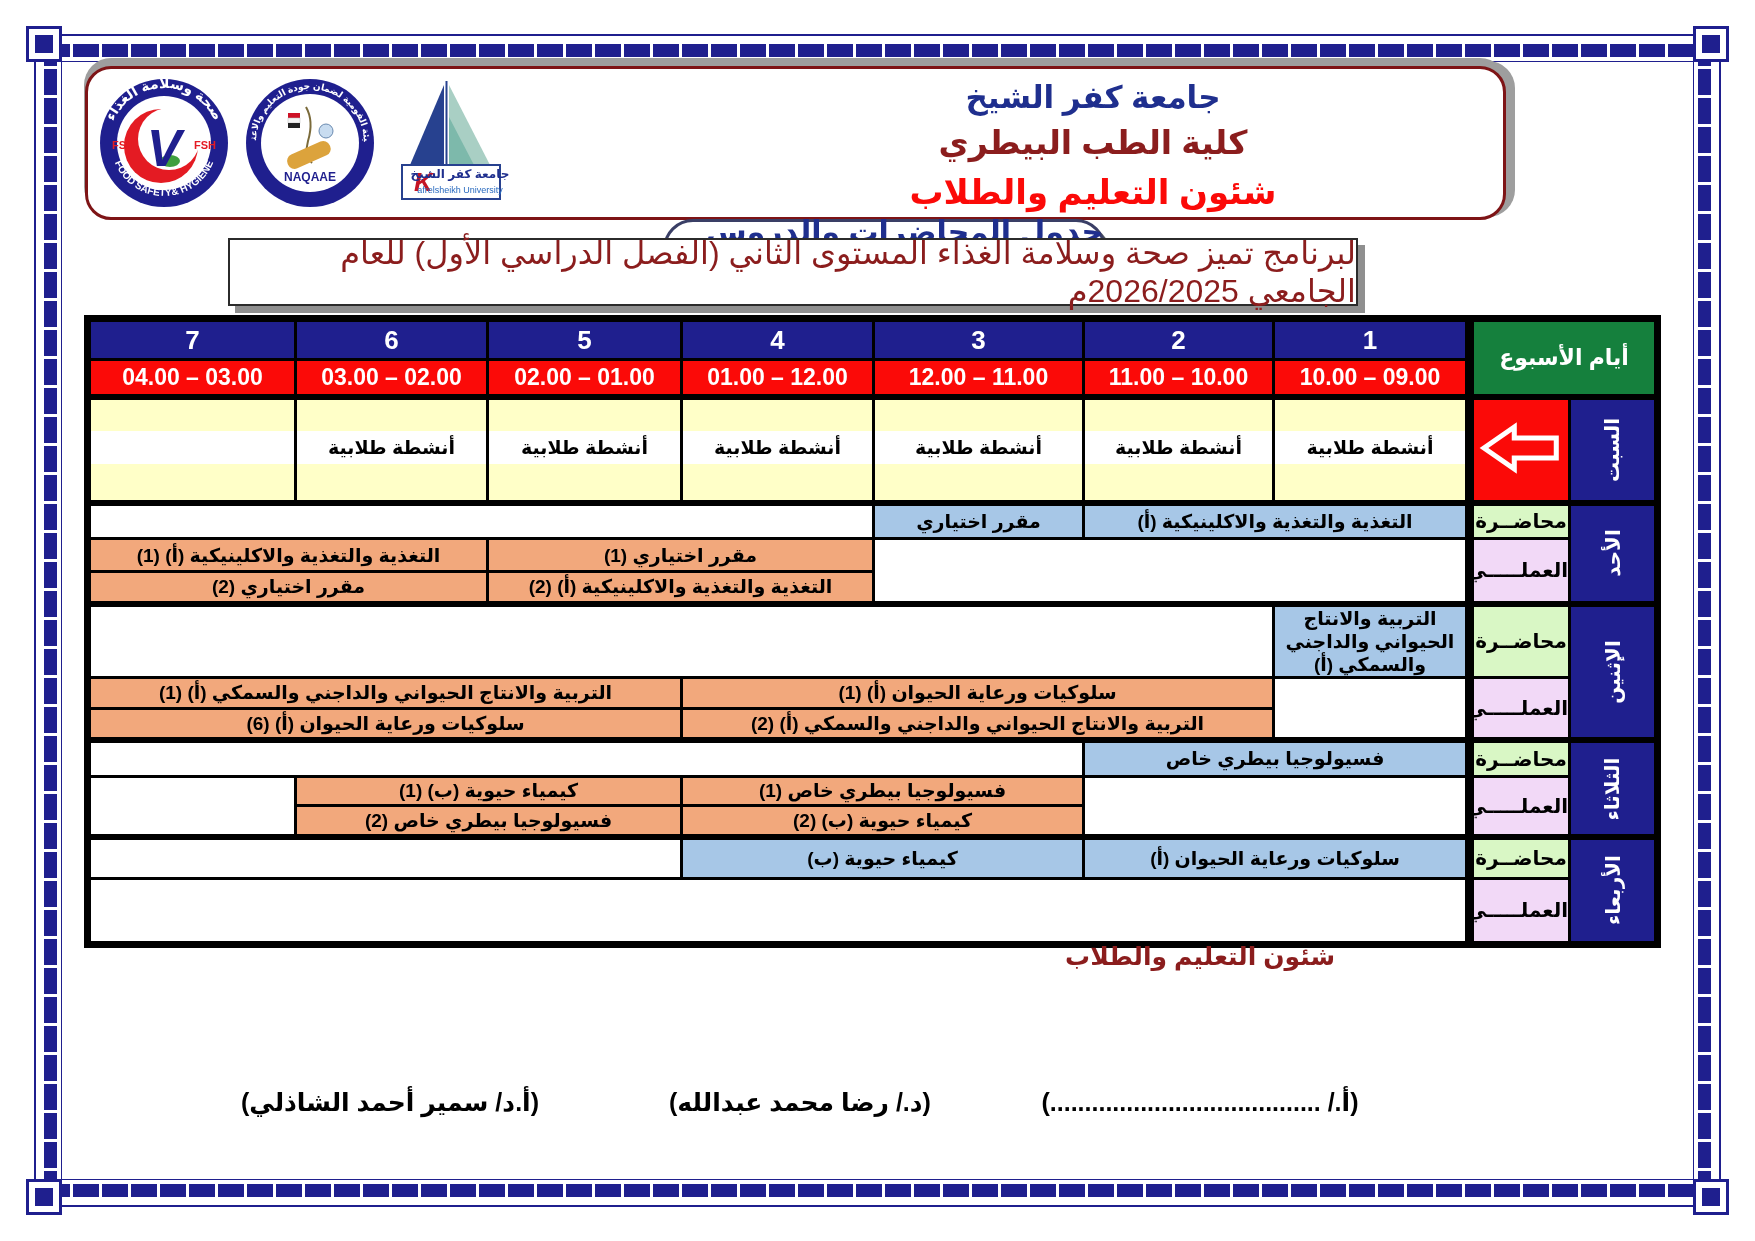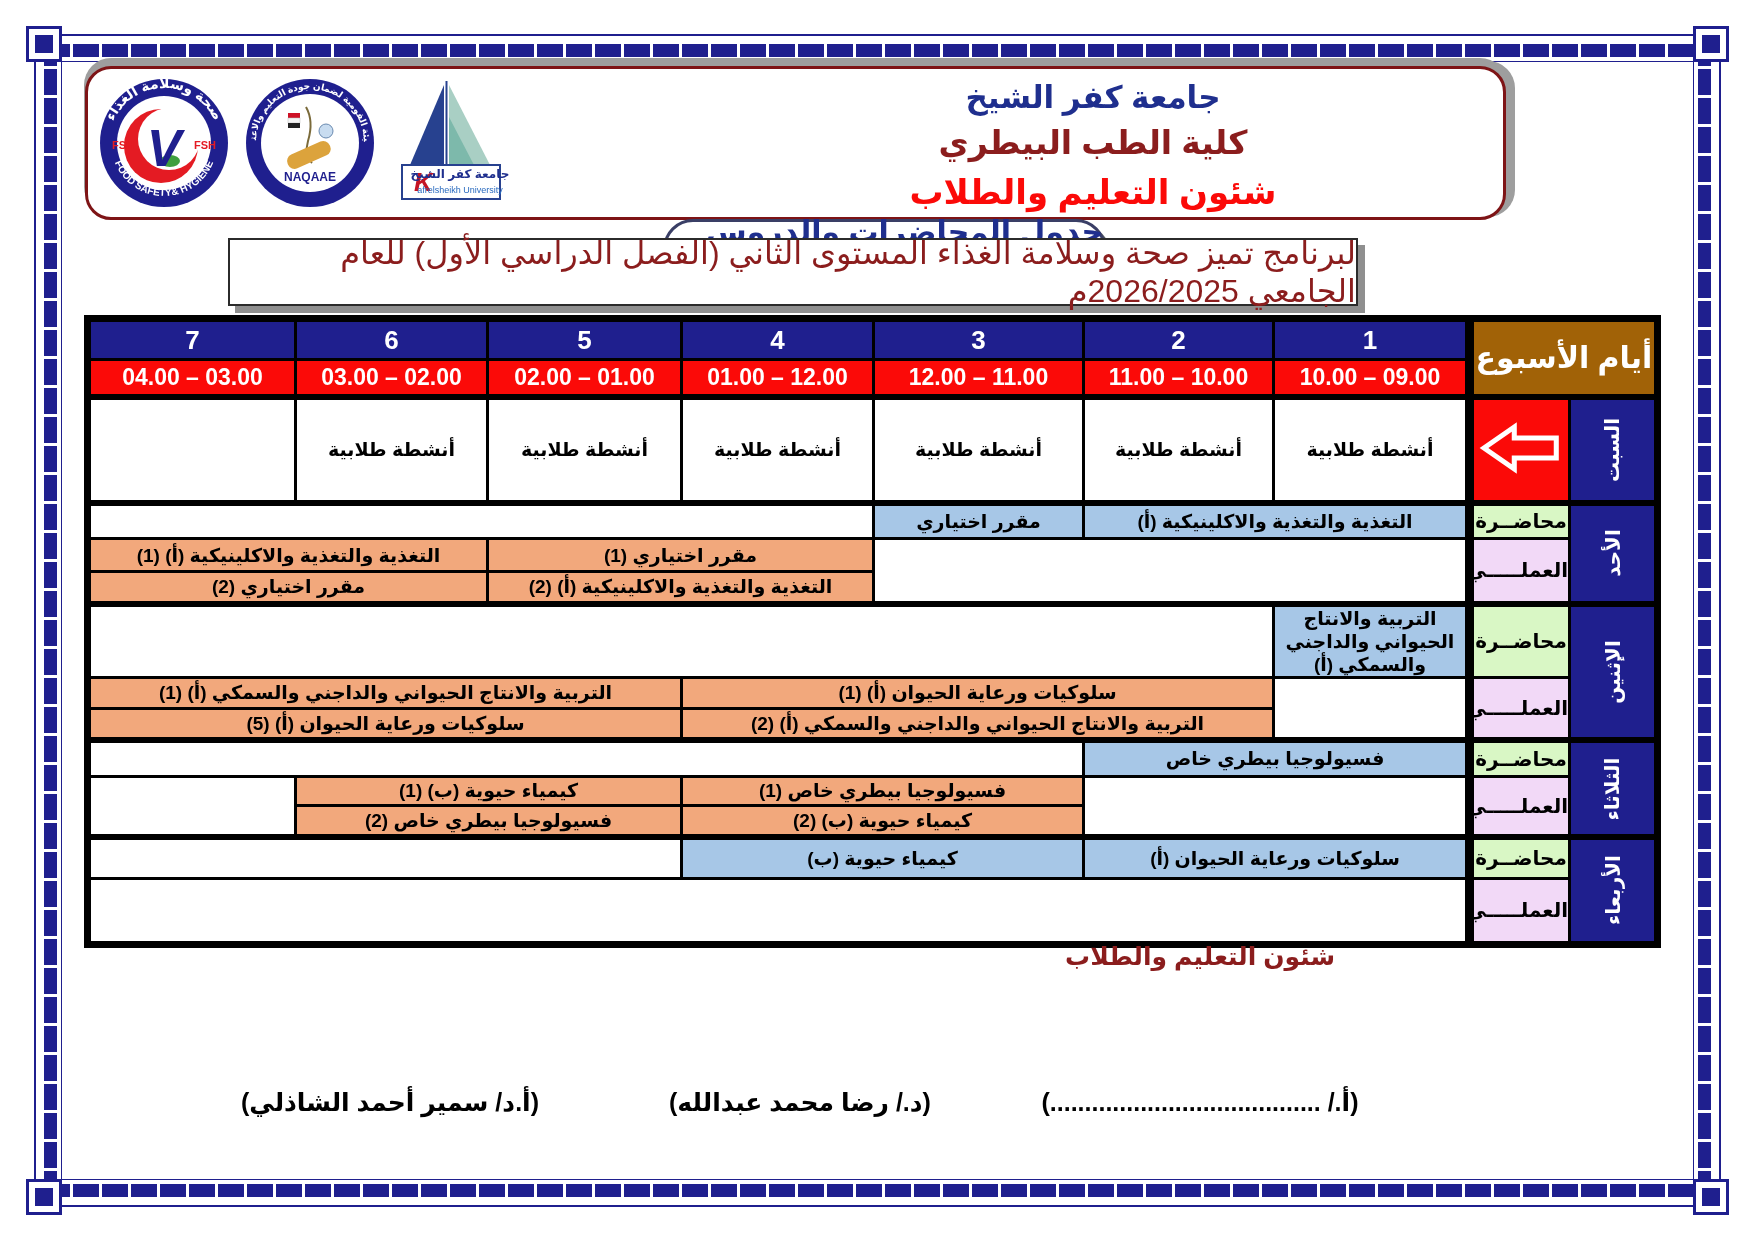--- a/index.html
+++ b/index.html
@@ -34,40 +34,40 @@
   .subtitle-box{position:absolute;left:228px;top:238px;width:1126px;height:64px;background:#fff;
         border:2px solid #2b2b2b;box-shadow:7px 7px 0 #8f8f8f;
         display:flex;align-items:center;justify-content:center;}
   .subtitle-box span{font-size:32px;font-weight:normal;color:#8b1d1d;direction:rtl;}
   
   table.tt{position:absolute;left:84px;top:315px;border-collapse:collapse;table-layout:fixed;
         width:1570px;border:7px solid #000;}
   table.tt td,table.tt th{border:3px solid #000;padding:0;overflow:hidden;}
   .thickL{border-left-width:9px !important;}
   tr.groupTop td,tr.groupTop th{border-top-width:6px;}
-  .days-header{background:#a16207;color:#fff;font-size:30px;font-weight:bold;}
+  .days-header{background:#15803d;color:#fff;font-size:22px;font-weight:bold;}
   .num{background:#1f1f8e;color:#fff;font-size:26px;font-weight:bold;}
   .time{background:#fb0a08;color:#fff;font-size:23px;font-weight:bold;}
   tr.r-num{height:41px;} tr.r-time{height:37px;}
   tr.r-sat{height:100px;}
   tr.r-sunlec{height:36px;} tr.r-sunp1{height:33px;} tr.r-sunp2{height:32px;}
   tr.r-monlec{height:56px;} tr.r-monp1{height:31px;} tr.r-monp2{height:32px;}
   tr.r-tuelec{height:36px;} tr.r-tuep1{height:29px;} tr.r-tuep2{height:32px;}
   tr.r-wedlec{height:41px;} tr.r-wedprac{height:66px;}
   .day-cell{background:#1f1f8e;color:#fff;text-align:center;vertical-align:middle;}
   .day-cell .rot{display:inline-block;transform:rotate(-90deg);white-space:nowrap;
         font-size:20px;font-weight:bold;}
   .arrow-cell{background:#fb0a08;text-align:center;vertical-align:middle;}
   .lbl-lec{background:#d9f7c5;font-size:20px;font-weight:bold;color:#000;text-align:center;vertical-align:middle;}
   .lbl-prac{background:#f2d9f7;font-size:20px;font-weight:bold;color:#000;text-align:center;vertical-align:middle;margin-top:16px;}
   .c-blue{background:#a7c7e7;font-size:19px;font-weight:bold;color:#000;text-align:center;vertical-align:middle;}
   .c-orange{background:#f2a87c;font-size:19px;font-weight:bold;color:#000;text-align:center;vertical-align:middle;}
   .c-white{background:#fff;}
   .sat-cell{background:#fff;vertical-align:top;}
-  .sat-inner{display:flex;flex-direction:row;height:100px;}
+  .sat-inner{display:flex;flex-direction:column;height:100px;}
   .stripe-y{height:31px;background:#ffffc8;}
   .stripe-y.b{height:36px;}
   .stripe-w{flex:1;background:#fff;display:flex;align-items:center;justify-content:center;
         font-size:19px;font-weight:bold;color:#000;direction:rtl;}
   
   .sig-role{position:absolute;font-size:25px;font-weight:bold;color:#8b1d1d;text-align:center;direction:rtl;}
   .sig-name{position:absolute;font-size:25px;font-weight:bold;color:#000;text-align:center;direction:rtl;}
   .sig1{left:950px;width:500px;} .sig2{left:600px;width:400px;} .sig3{left:150px;width:480px;}
   .roles-row{top:942px;} .names-row{top:1088px;}
 </style>
@@ -272,21 +272,21 @@
       <td class="c-white" colspan="6"></td>
     </tr>
     <tr class="r-monp1">
       <td class="lbl-prac thickL" rowspan="2"><span>العملـــــي</span></td>
       <td class="c-white" rowspan="2"></td>
       <td class="c-orange" colspan="3"><span>سلوكيات ورعاية الحيوان (أ) (1)</span></td>
       <td class="c-orange" colspan="3"><span>التربية والانتاج الحيواني والداجني والسمكي (أ) (1)</span></td>
     </tr>
     <tr class="r-monp2">
       <td class="c-orange" colspan="3"><span>التربية والانتاج الحيواني والداجني والسمكي (أ) (2)</span></td>
-      <td class="c-orange" colspan="3"><span>سلوكيات ورعاية الحيوان (أ) (5)</span></td>
+      <td class="c-orange" colspan="3"><span>سلوكيات ورعاية الحيوان (أ) (6)</span></td>
     </tr>
 
     <tr class="r-tuelec groupTop">
       <td class="day-cell" rowspan="3"><span class="rot">الثلاثاء</span></td>
       <td class="lbl-lec thickL"><span>محاضــرة</span></td>
       <td class="c-blue" colspan="2"><span>فسيولوجيا بيطري خاص</span></td>
       <td class="c-white" colspan="5"></td>
     </tr>
     <tr class="r-tuep1">
       <td class="lbl-prac thickL" rowspan="2"><span>العملـــــي</span></td>

